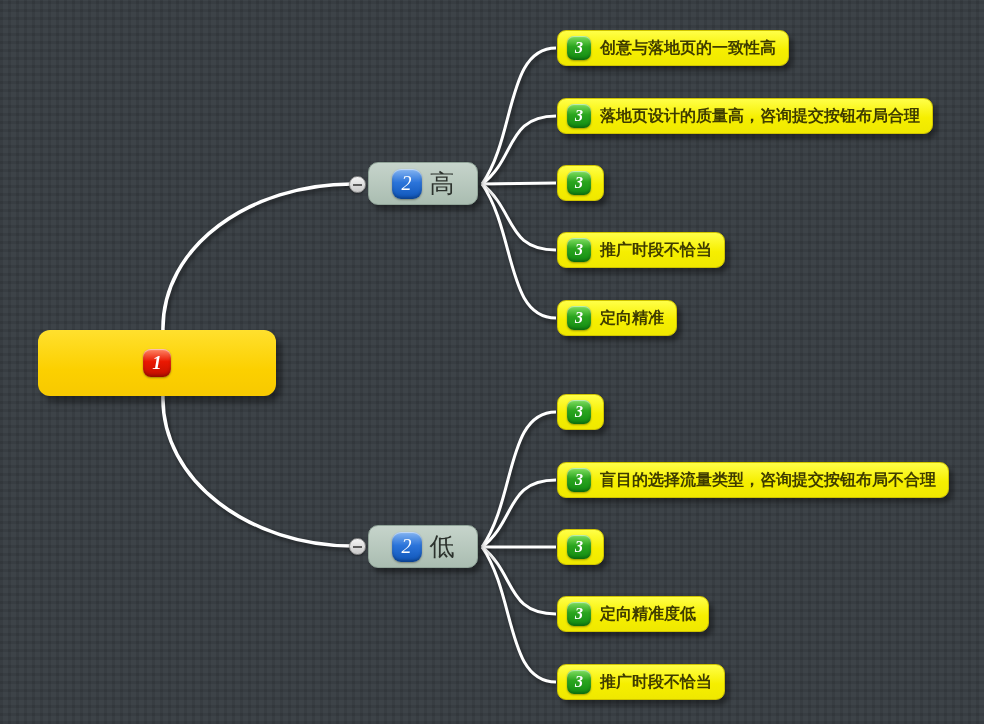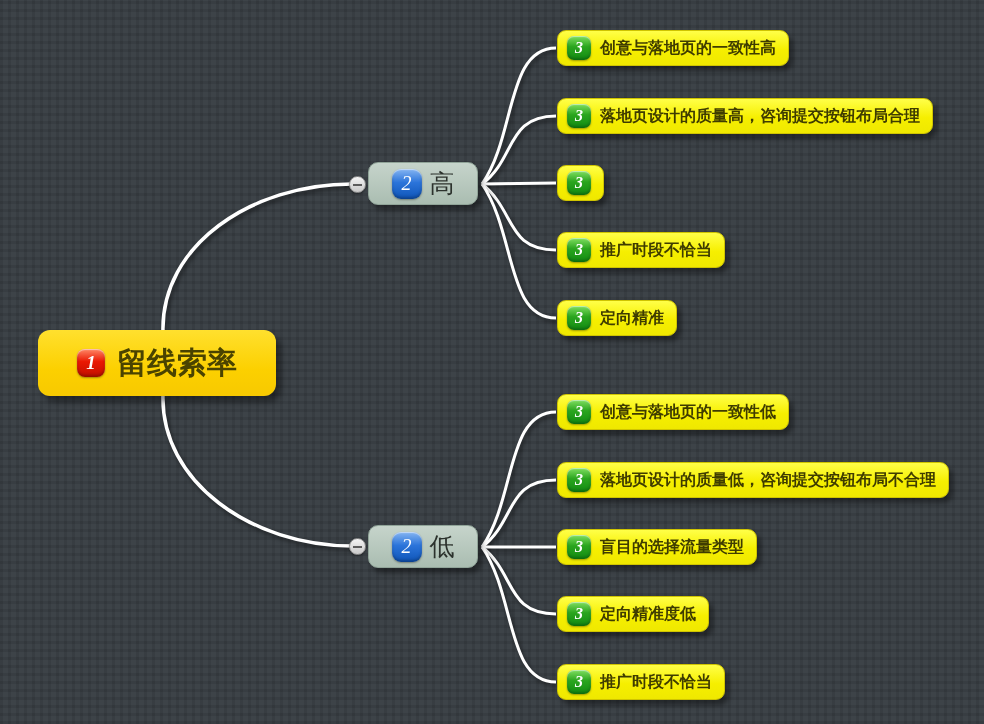--- a/index.html
+++ b/index.html
@@ -99,21 +99,20 @@
 
     <path class="sub-line" d="M482,547 C516,498 506,412 556,412"></path>
     <path class="sub-line" d="M482,547 C516,521 506,480 556,480"></path>
     <path class="sub-line" d="M482,547 L556,547"></path>
     <path class="sub-line" d="M482,547 C516,574 506,614 556,614"></path>
     <path class="sub-line" d="M482,547 C516,596 506,682 556,682"></path>
   </svg>
 
   <div class="node root">
     <span class="badge red">1</span>
-    <span>留线索率</span>
   </div>
 
   <div class="node branch branch-high">
     <span class="badge blue">2</span>
     <span>高</span>
   </div>
   <div class="collapse-btn collapse-high"></div>
 
   <div class="node branch branch-low">
     <span class="badge blue">2</span>
@@ -136,29 +135,27 @@
     <span class="badge green">3</span>
     <span>推广时段不恰当</span>
   </div>
   <div class="node leaf" style="top:300px">
     <span class="badge green">3</span>
     <span>定向精准</span>
   </div>
 
   <div class="node leaf" style="top:394px">
     <span class="badge green">3</span>
-    <span>创意与落地页的一致性低</span>
   </div>
   <div class="node leaf" style="top:462px">
     <span class="badge green">3</span>
-    <span>落地页设计的质量低，咨询提交按钮布局不合理</span>
+    <span>盲目的选择流量类型，咨询提交按钮布局不合理</span>
   </div>
   <div class="node leaf" style="top:529px">
     <span class="badge green">3</span>
-    <span>盲目的选择流量类型</span>
   </div>
   <div class="node leaf" style="top:596px">
     <span class="badge green">3</span>
     <span>定向精准度低</span>
   </div>
   <div class="node leaf" style="top:664px">
     <span class="badge green">3</span>
     <span>推广时段不恰当</span>
   </div>
 

